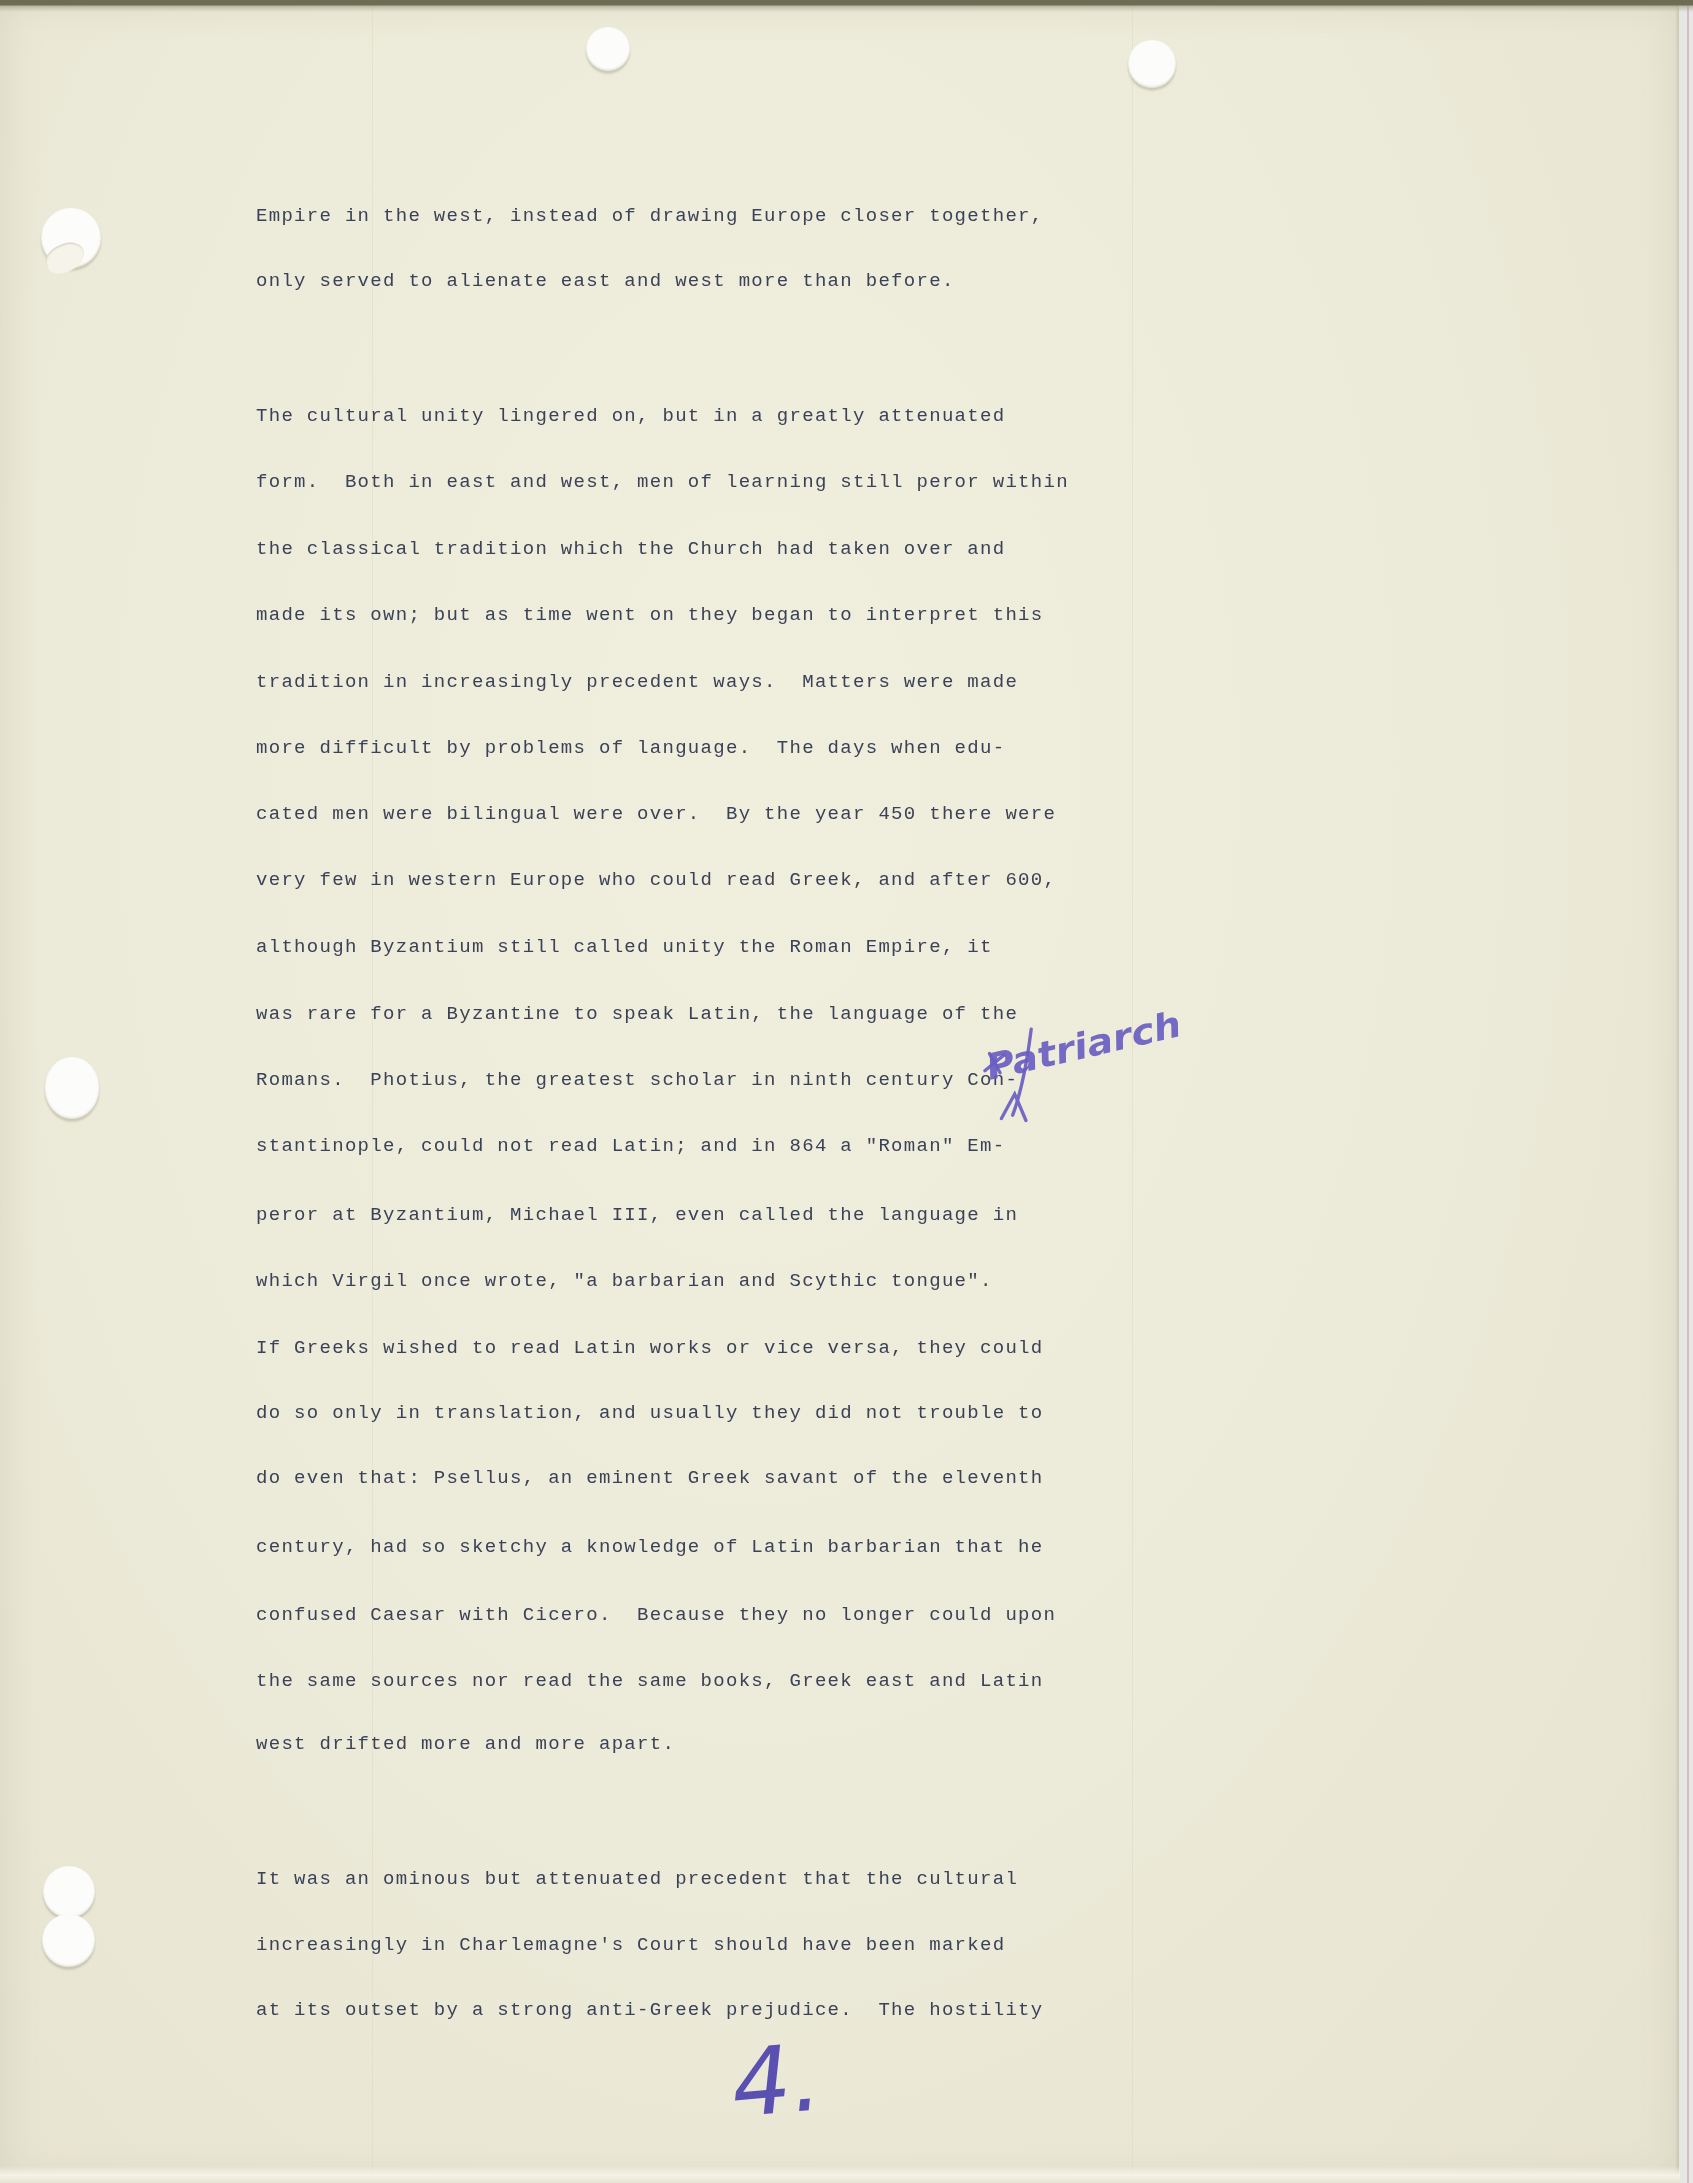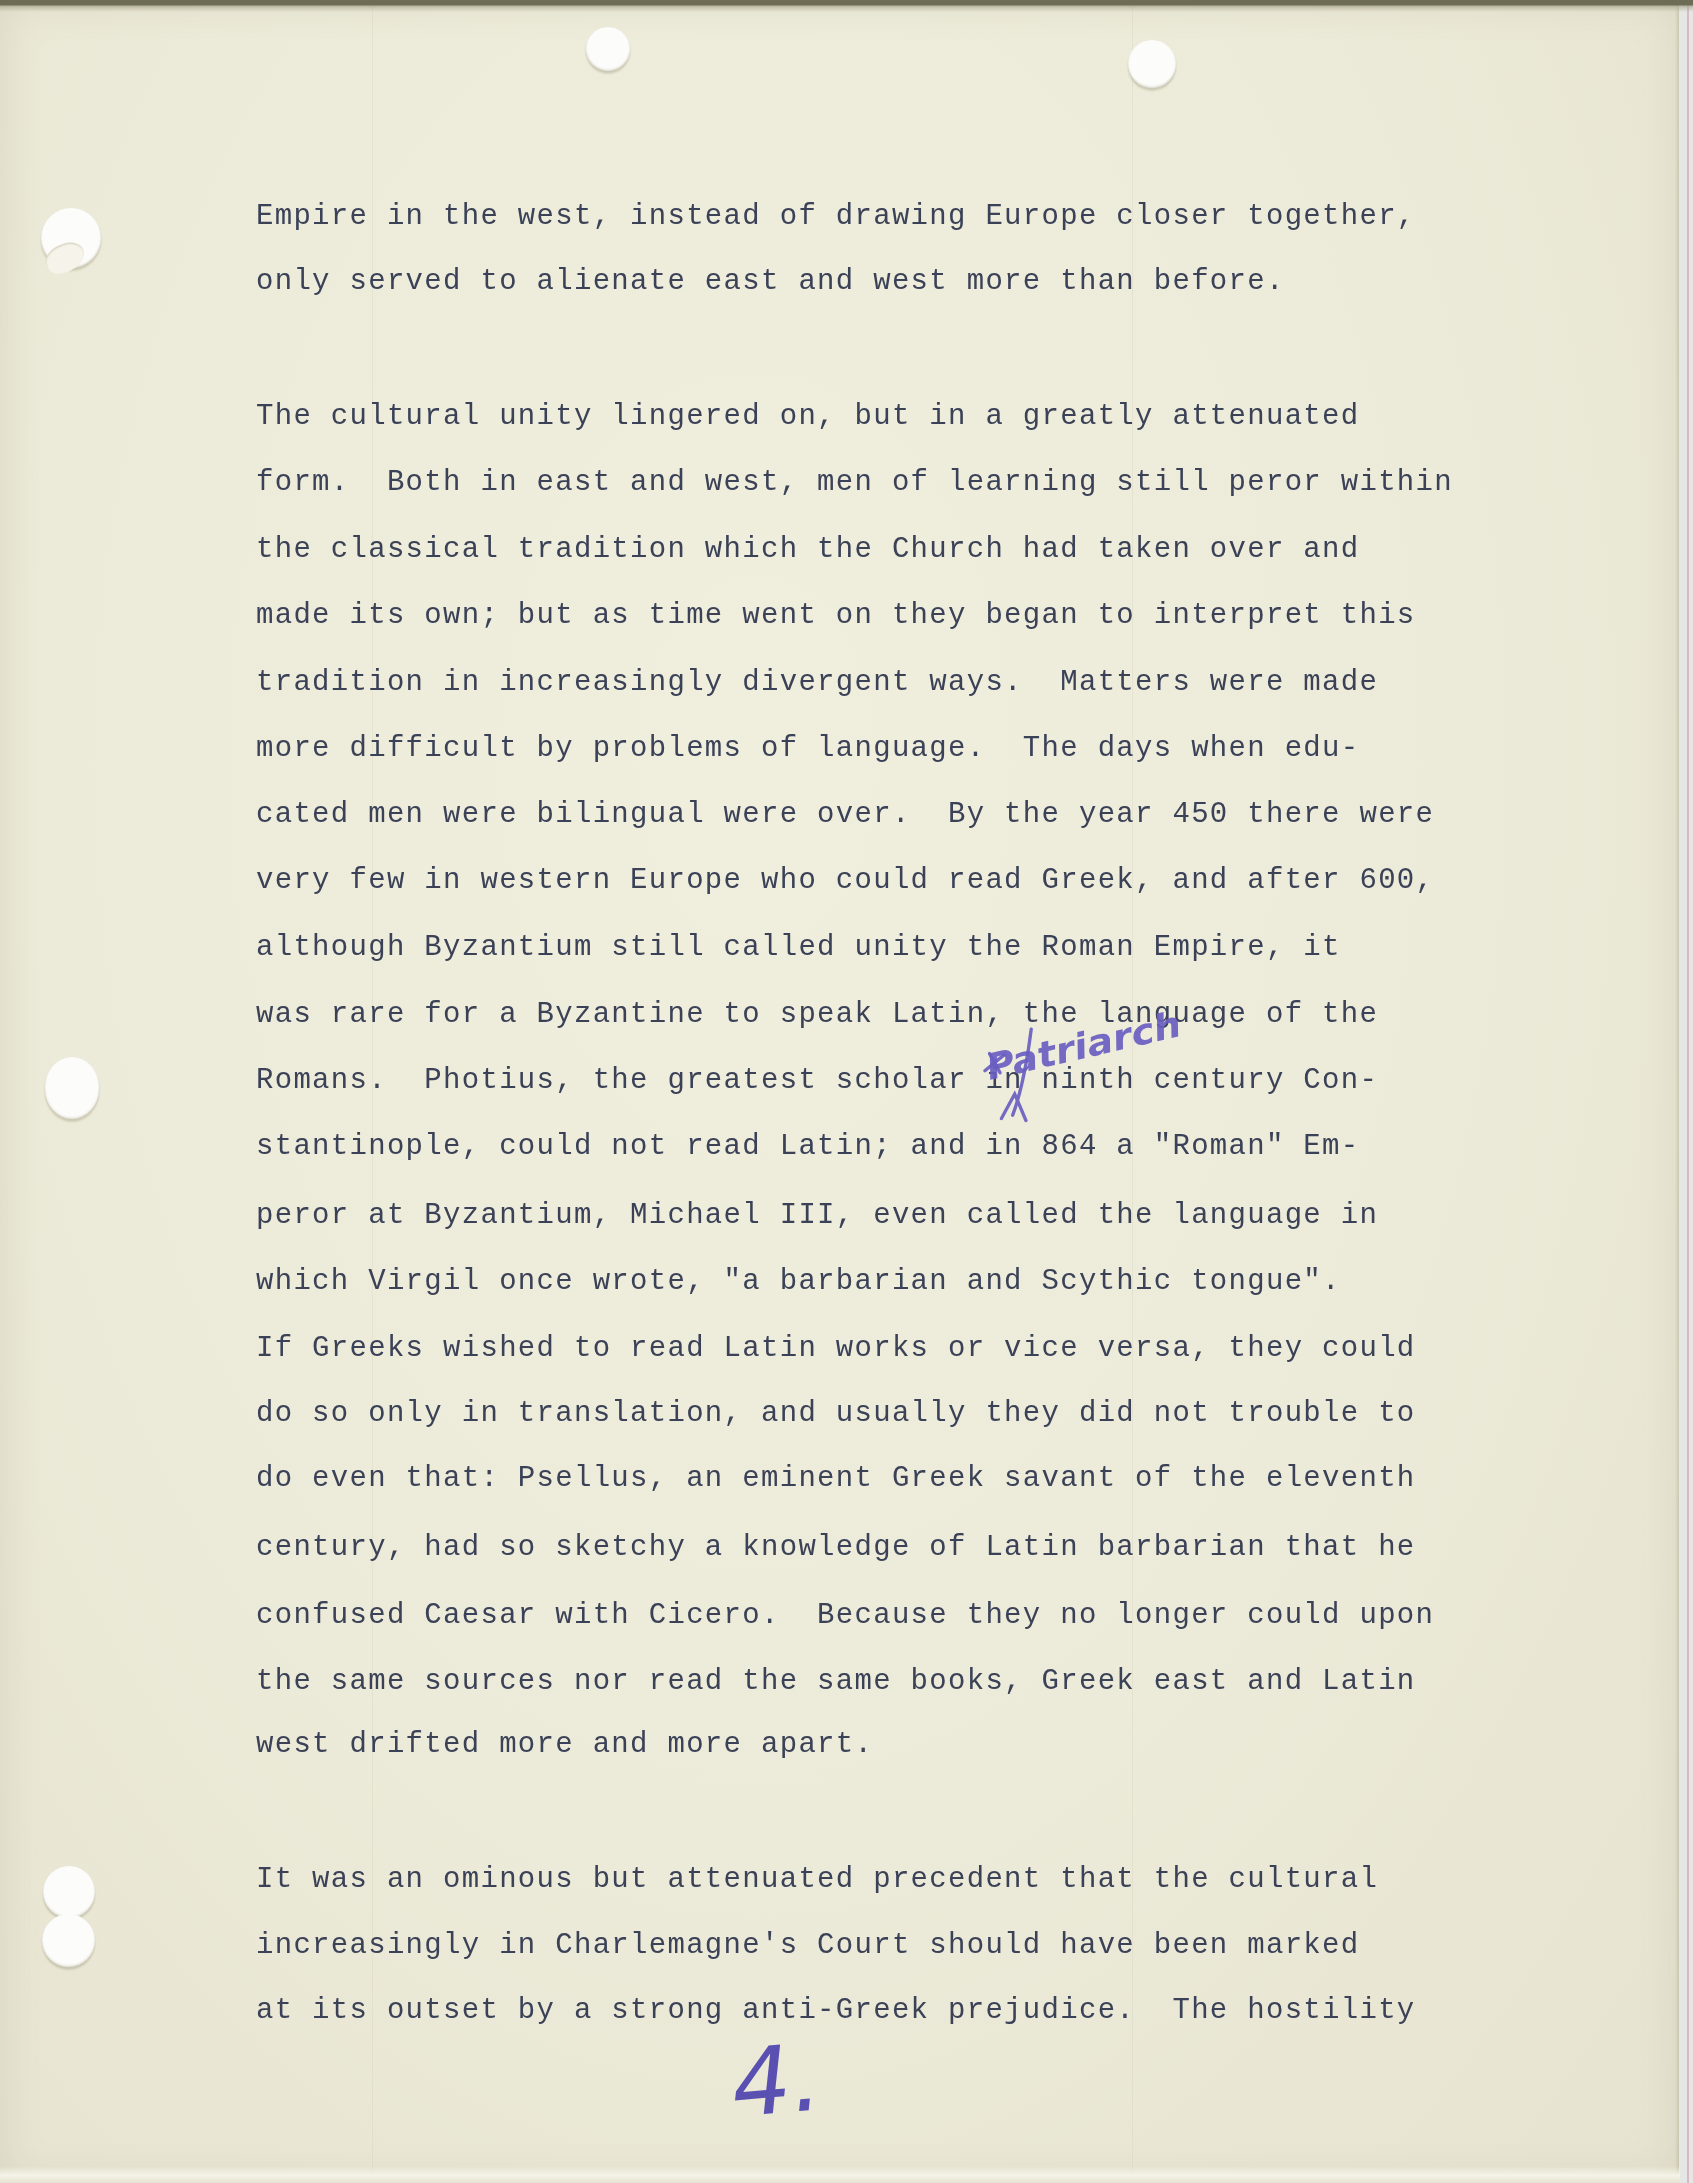--- a/index.html
+++ b/index.html
@@ -78,21 +78,21 @@
     transform: rotate(-18deg);
     box-shadow: inset 0 1.3px 2px rgba(160,155,125,0.4);
     z-index: 4;
   }
   .punch-group { position: absolute; z-index: 4; }
   .punch-group .punch { position: absolute; }
   
   .typed-line {
     position: absolute;
     left: 256px;
-    font-size: 29px;
+    font-size: 19px;
     line-height: 35px;
     letter-spacing: 1.3px;
     white-space: pre;
     color: #3b4257;
     z-index: 3;
   }
   .overlay-svg { position: absolute; z-index: 6; }
   .hand-word {
     font-family: "DejaVu Sans", sans-serif;
     font-style: italic;
@@ -127,21 +127,21 @@
     <div class="punch" style="left:42px; top:1914px; width:53px; height:53px;"></div>
   </div>
 
   <div>
     <div class="typed-line" style="top:199px">Empire in the west, instead of drawing Europe closer together,</div>
     <div class="typed-line" style="top:264px">only served to alienate east and west more than before.</div>
     <div class="typed-line" style="top:399px">The cultural unity lingered on, but in a greatly attenuated</div>
     <div class="typed-line" style="top:465px">form.  Both in east and west, men of learning still peror within</div>
     <div class="typed-line" style="top:532px">the classical tradition which the Church had taken over and</div>
     <div class="typed-line" style="top:598px">made its own; but as time went on they began to interpret this</div>
-    <div class="typed-line" style="top:665px">tradition in increasingly divergent ways.  Matters were made</div>
+    <div class="typed-line" style="top:665px">tradition in increasingly precedent ways.  Matters were made</div>
     <div class="typed-line" style="top:731px">more difficult by problems of language.  The days when edu-</div>
     <div class="typed-line" style="top:797px">cated men were bilingual were over.  By the year 450 there were</div>
     <div class="typed-line" style="top:863px">very few in western Europe who could read Greek, and after 600,</div>
     <div class="typed-line" style="top:930px">although Byzantium still called unity the Roman Empire, it</div>
     <div class="typed-line" style="top:997px">was rare for a Byzantine to speak Latin, the language of the</div>
     <div class="typed-line" style="top:1063px">Romans.  Photius, the greatest scholar in ninth century Con-</div>
     <div class="typed-line" style="top:1129px">stantinople, could not read Latin; and in 864 a "Roman" Em-</div>
     <div class="typed-line" style="top:1198px">peror at Byzantium, Michael III, even called the language in</div>
     <div class="typed-line" style="top:1264px">which Virgil once wrote, "a barbarian and Scythic tongue".</div>
     <div class="typed-line" style="top:1331px">If Greeks wished to read Latin works or vice versa, they could</div>

